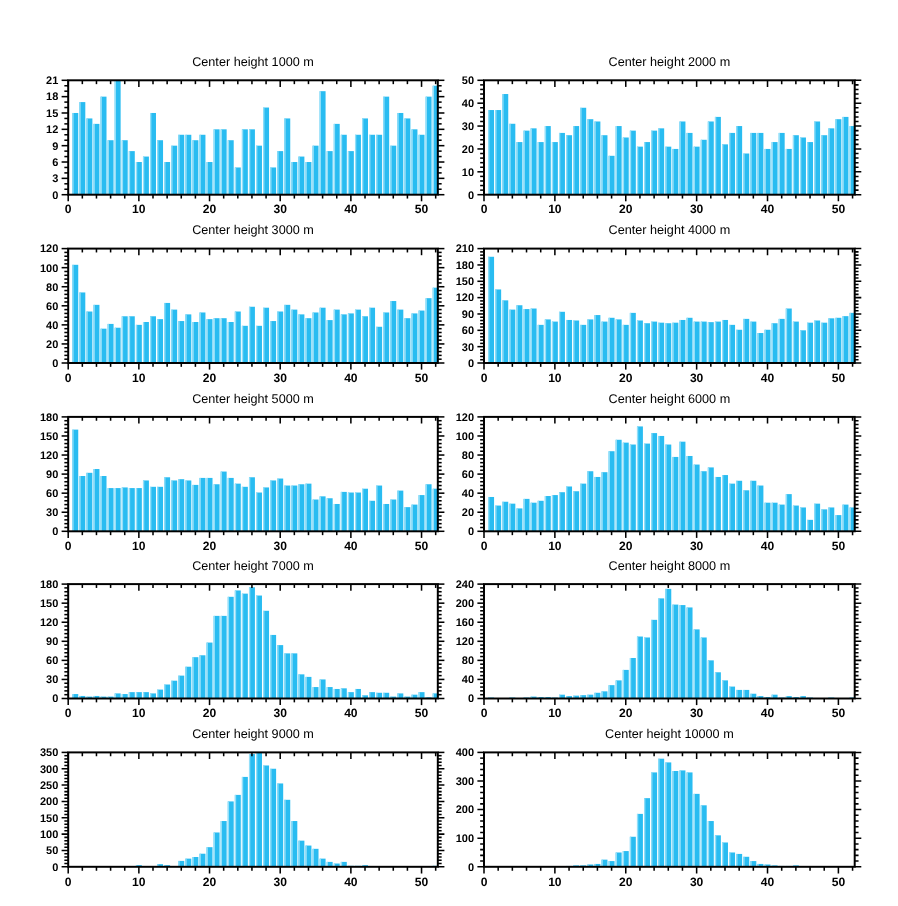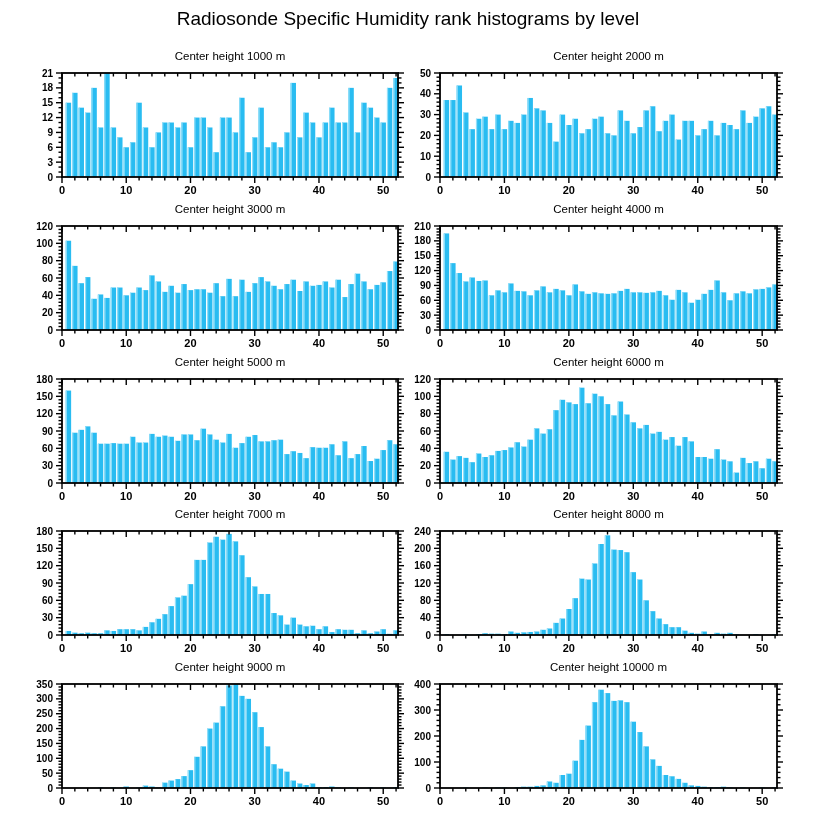--- a/index.html
+++ b/index.html
@@ -9,21 +9,20 @@
               font-size:19px;color:#000;letter-spacing:0px;}
   #plots-svg{position:absolute;top:0;left:0;}
   .panel-title{font-size:11.5px;fill:#000;}
   .tick-label{font-size:10px;font-weight:bold;fill:#000;}
   .xtick-label{font-size:11px;font-weight:bold;fill:#000;}
 </style>
 </head>
 <body>
 
 <div id="screen">
-  <div id="main-title">Radiosonde Specific Humidity rank histograms by level</div>
   <svg id="plots-svg" width="816" height="824" viewBox="0 0 816 824" xmlns="http://www.w3.org/2000/svg">
       <g>
         <text x="230" y="60" text-anchor="middle" class="panel-title">Center height 1000 m</text>
         <g>
           <rect x="65.73" y="102.71" width="5.40" height="74.29" fill="#29BCF1"></rect>
           <rect x="65.73" y="102.71" width="1.2" height="74.29" fill="#93DFF9"></rect>
           <rect x="72.15" y="92.81" width="5.40" height="84.19" fill="#29BCF1"></rect>
           <rect x="72.15" y="92.81" width="1.2" height="84.19" fill="#93DFF9"></rect>
           <rect x="78.58" y="107.67" width="5.40" height="69.33" fill="#29BCF1"></rect>
           <rect x="78.58" y="107.67" width="1.2" height="69.33" fill="#93DFF9"></rect>

